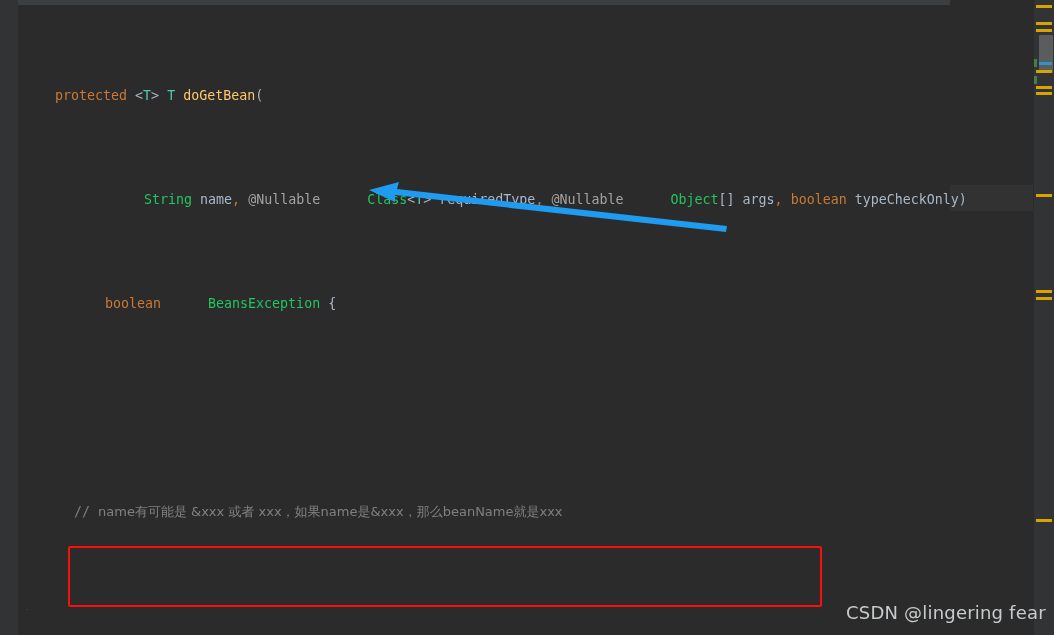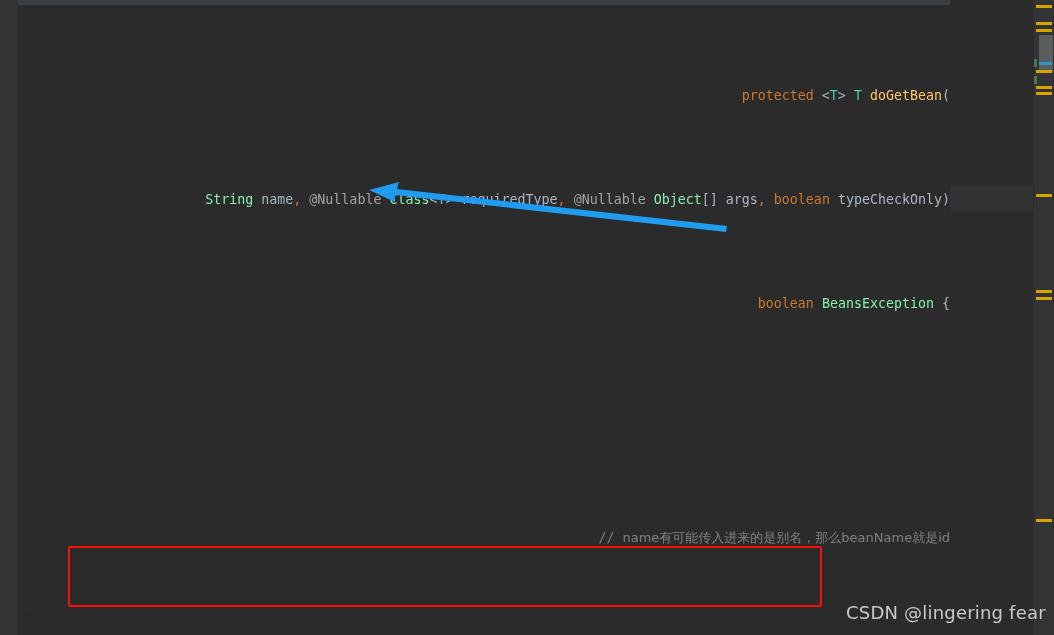--- a/index.html
+++ b/index.html
@@ -24,36 +24,35 @@
     background:#2b2b2b;
   }
   
   #code{
     position:absolute;left:19px;top:5px;width:931px;height:604px;
     background:#2b2b2b;
     font-size:13.3px;
     line-height:26px;
     white-space:pre;
     color:#a9b7c6;
-    text-align:right;
   }
   .line{
     position:relative;height:26px;padding-left:36px;
   }
   .cur-underline{
     position:absolute;left:19px;width:931px;height:1px;background:#3a3a3a;
   }
   
   .guide{
     position:absolute;width:1px;background:#4b4b4b;
   }
   
   .kw{color:#cc7832;}
   .ann{color:#a3a3a3;}
-  .typ{color:#86efac;}
+  .typ{color:#22c55e;margin-left:39px;}
   .gen{color:#4ec9b0;}
   .meth{color:#ffc66d;}
   .id{color:#a9b7c6;}
   .cmt{color:#808080;}
   .op{color:#a9b7c6;}
   .semi{color:#cc7832;}
   .cn{ font-family:"DejaVu Sans","Liberation Sans",sans-serif; color:#808080; font-size:13px;}
   
   #redbox{
     position:absolute;left:68px;top:546px;width:750px;height:57px;
@@ -114,22 +113,22 @@
   <div id="code">
 
     <div class="line" style="padding-left:0px"><span style="padding-left:36px"></span><span class="kw">protected</span> <span class="op">&lt;</span><span class="gen">T</span><span class="op">&gt;</span> <span class="gen">T</span> <span class="meth">doGetBean</span><span class="op">(</span></div>
 
     <div class="line" style="padding-left:0px"><span style="padding-left:86px"></span><span class="typ">String</span> <span class="id">name</span><span class="semi">,</span> <span class="ann">@Nullable</span> <span class="typ">Class</span><span class="op">&lt;</span><span class="gen">T</span><span class="op">&gt;</span> <span class="id">requiredType</span><span class="semi">,</span> <span class="ann">@Nullable</span> <span class="typ">Object</span><span class="op">[] </span><span class="id">args</span><span class="semi">,</span> <span class="kw">boolean</span> <span class="id">typeCheckOnly</span><span class="op">)</span></div>
 
     <div class="line" style="padding-left:0px"><span style="padding-left:86px"></span><span class="kw">boolean</span> <span class="typ">BeansException</span> <span class="op">{</span></div>
 
     <div class="line"></div>
 
+    <div class="line" style="padding-left:0px"><span style="padding-left:55px"></span><span class="cmt">// </span><span class="cn">name有可能是 &amp;xxx 或者 xxx，如果name是&amp;xxx，那么beanName就是xxx</span></div>
 
-    <div class="line" style="padding-left:0px"><span style="padding-left:55px"></span><span class="cmt">// </span><span class="cn">name有可能传入进来的是别名，那么beanName就是id</span></div>
 
     
 
     
 
     
 
     
 
     

